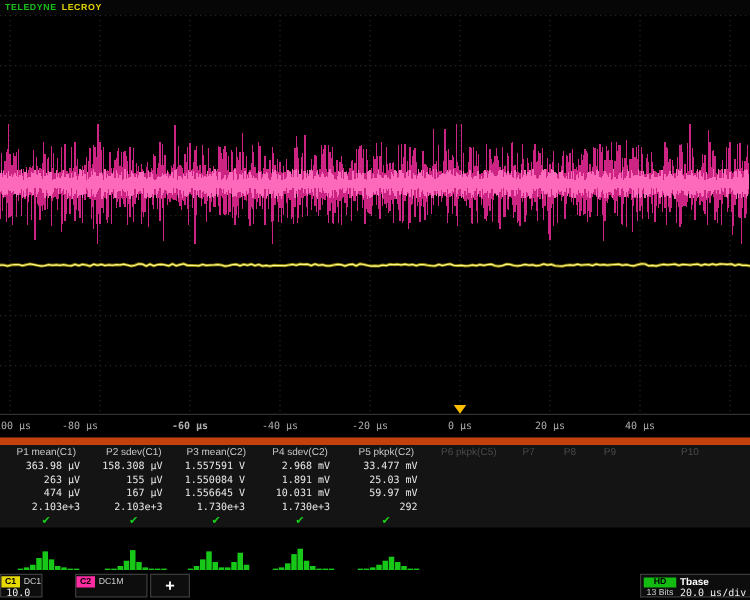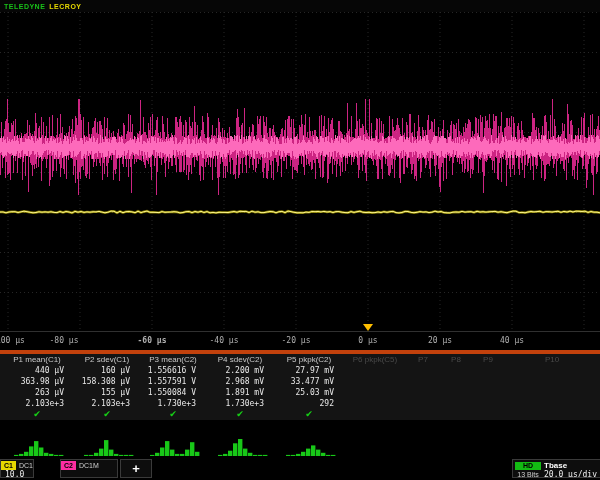--- a/index.html
+++ b/index.html
@@ -11,21 +11,21 @@
            font-size:7px;font-weight:bold;letter-spacing:.5px;}
   .brand-left{color:#19c119;}
   .brand-right{color:#e6d800;}
   
   .gridsvg{position:absolute;top:12px;left:0;width:600px;height:320px;display:block;background:#000;}
   
   .time-axis{position:absolute;top:332px;left:0;width:600px;height:17px;background:#000;
              font-family:"DejaVu Sans Mono",monospace;font-size:8px;color:#b0b0b0;}
   .time-axis span{position:absolute;top:4px;transform:translateX(-50%);white-space:nowrap;}
   
-  .mtable{position:absolute;top:350px;left:0;width:600px;background:#141414;border-top:4px solid #c2410c;}
+  .mtable{position:absolute;top:350px;left:0;width:600px;background:#141414;border-top:6px solid #c2410c;}
   .mrow{display:grid;grid-template-columns:74px 66px 66px 68px 70px 62px 34px 32px 32px auto;height:11px;line-height:11px;}
   .mcell{overflow:hidden;white-space:nowrap;}
   .mhead{color:#c9c9c9;font-size:8px;text-align:center;}
   .mhead.dim{color:#4a4a4a;}
   .mval{color:#e9e9e9;font-family:"DejaVu Sans Mono",monospace;font-size:8px;text-align:right;padding-right:10px;box-sizing:border-box;}
   .mcheck{color:#16d216;font-size:9px;text-align:center;height:10px;line-height:10px;}
   
   .histrow{position:absolute;top:437px;left:0;width:600px;height:20px;background:#000;}
   .histrow svg{position:absolute;top:1px;}
   
@@ -88,49 +88,49 @@
         <div class="mcell mhead">P3 mean(C2)</div>
         <div class="mcell mhead">P4 sdev(C2)</div>
         <div class="mcell mhead">P5 pkpk(C2)</div>
         <div class="mcell mhead dim">P6 pkpk(C5)</div>
         <div class="mcell mhead dim">P7</div>
         <div class="mcell mhead dim">P8</div>
         <div class="mcell mhead dim">P9</div>
         <div class="mcell mhead dim">P10</div>
       </div>
       <div class="mrow">
-        <div class="mcell mval">440 µV</div>
-        <div class="mcell mval">160 µV</div>
-        <div class="mcell mval">1.556616 V</div>
-        <div class="mcell mval">2.200 mV</div>
-        <div class="mcell mval">27.97 mV</div>
-        <div class="mcell mval"></div>
-        <div class="mcell mval"></div>
-        <div class="mcell mval"></div>
-        <div class="mcell mval"></div>
-        <div class="mcell mval"></div>
-      </div>
-      <div class="mrow">
         <div class="mcell mval">363.98 µV</div>
         <div class="mcell mval">158.308 µV</div>
         <div class="mcell mval">1.557591 V</div>
         <div class="mcell mval">2.968 mV</div>
         <div class="mcell mval">33.477 mV</div>
         <div class="mcell mval"></div>
         <div class="mcell mval"></div>
         <div class="mcell mval"></div>
         <div class="mcell mval"></div>
         <div class="mcell mval"></div>
       </div>
       <div class="mrow">
         <div class="mcell mval">263 µV</div>
         <div class="mcell mval">155 µV</div>
         <div class="mcell mval">1.550084 V</div>
         <div class="mcell mval">1.891 mV</div>
         <div class="mcell mval">25.03 mV</div>
+        <div class="mcell mval"></div>
+        <div class="mcell mval"></div>
+        <div class="mcell mval"></div>
+        <div class="mcell mval"></div>
+        <div class="mcell mval"></div>
+      </div>
+      <div class="mrow">
+        <div class="mcell mval">474 µV</div>
+        <div class="mcell mval">167 µV</div>
+        <div class="mcell mval">1.556645 V</div>
+        <div class="mcell mval">10.031 mV</div>
+        <div class="mcell mval">59.97 mV</div>
         <div class="mcell mval"></div>
         <div class="mcell mval"></div>
         <div class="mcell mval"></div>
         <div class="mcell mval"></div>
         <div class="mcell mval"></div>
       </div>
       <div class="mrow">
         <div class="mcell mval">2.103e+3</div>
         <div class="mcell mval">2.103e+3</div>
         <div class="mcell mval">1.730e+3</div>

